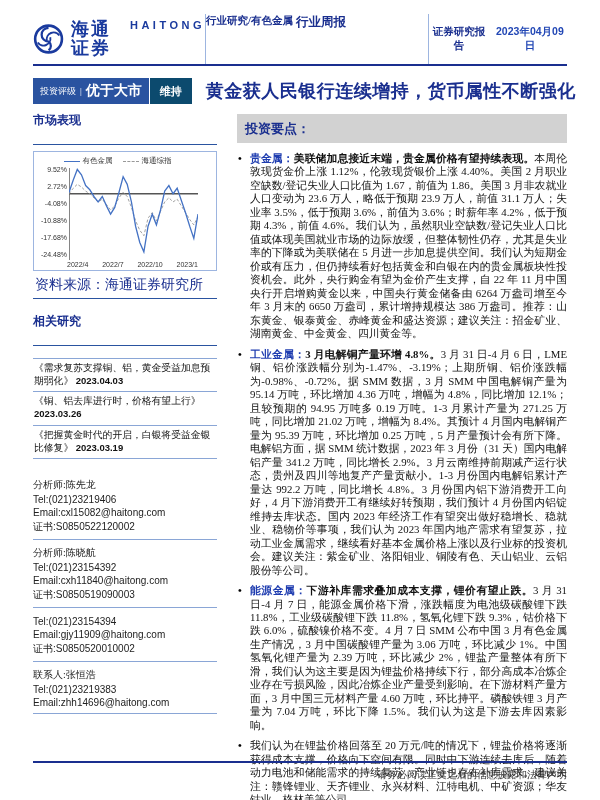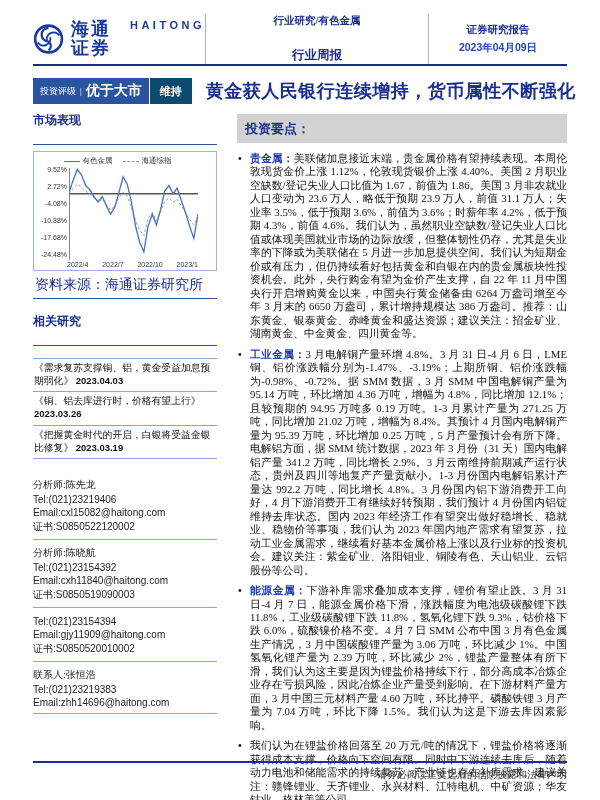--- a/index.html
+++ b/index.html
@@ -8,25 +8,25 @@
   .page{position:absolute;inset:0;}
 
   
   .hdr{position:absolute;top:14px;left:33px;right:33px;height:50px;
        border-bottom:2px solid #1a2f8f;display:flex;align-items:center;}
   .brand{display:flex;align-items:center;gap:7px;width:172px;}
   .brand-txt{display:flex;flex-direction:row;line-height:1.05;}
   .brand-cn{font-size:18px;font-weight:bold;color:#1a3a9e;letter-spacing:2px;}
   .brand-en{font-size:11px;font-weight:bold;color:#1a3a9e;letter-spacing:3.5px;font-family:"Liberation Sans",sans-serif;}
   .hdr-mid{flex:1;border-left:1px solid #9db5e0;border-right:1px solid #9db5e0;
-           align-self:stretch;display:flex;flex-direction:column;justify-content:space-between;
+           align-self:stretch;display:flex;flex-direction:row;justify-content:flex-start;
            text-align:center;gap:3px;}
   .hdr-mid .l1{font-size:10.5px;color:#1a2f8f;font-weight:bold;}
   .hdr-mid .l2{font-size:12.5px;color:#1a2f8f;font-weight:bold;}
-  .hdr-right{width:138px;text-align:center;display:flex;flex-direction:column;gap:4px;}
+  .hdr-right{width:138px;text-align:center;display:flex;flex-direction:row;gap:4px;}
   .hdr-right .r1{font-size:10.5px;color:#1a2f8f;font-weight:bold;}
   .hdr-right .r2{font-size:10.5px;color:#2247b5;font-weight:bold;font-family:"Liberation Sans",sans-serif;}
 
   
   .titlerow{position:absolute;top:78px;left:33px;right:33px;display:flex;align-items:center;gap:14px;}
   .ratingbar{display:flex;align-items:stretch;height:26px;flex:0 0 auto;justify-content:center;}
   .rseg1{background:#2a53a0;color:#fff;display:flex;align-items:center;padding:0 7px;gap:4px;}
   .rlabel{font-size:9px;}
   .rvalue{font-size:14px;font-weight:bold;}
   .rsep{width:1px;background:#fff;margin:3px 0;}
@@ -62,21 +62,21 @@
   .p-line{font-size:10px;color:#222;font-family:"Liberation Sans",sans-serif;margin-top:2px;}
 
   
   .maincol{position:absolute;top:114px;left:237px;width:330px;}
   .keybox{background:#d2d2d2;padding:5px 8px;margin-bottom:9px;}
   .keybox span{font-size:13px;font-weight:bold;color:#1a2f8f;}
   .bullet{position:relative;padding-left:13px;margin-bottom:7px;text-align:justify;
           font-size:10.8px;line-height:1.25;}
   .bullet::before{content:"\2022";position:absolute;left:1px;top:0;color:#000;font-weight:bold;}
   .bl{color:#1f3db0;font-weight:bold;}
-  .lead{font-weight:normal;}
+  .lead{font-weight:bold;}
 
   
   .footer{position:absolute;left:33px;right:33px;bottom:18px;border-top:2px solid #1a2f8f;
           padding-top:5px;text-align:right;font-size:10px;color:#333;}
 </style>
 </head>
 <body>
 
 <div class="page">
 

